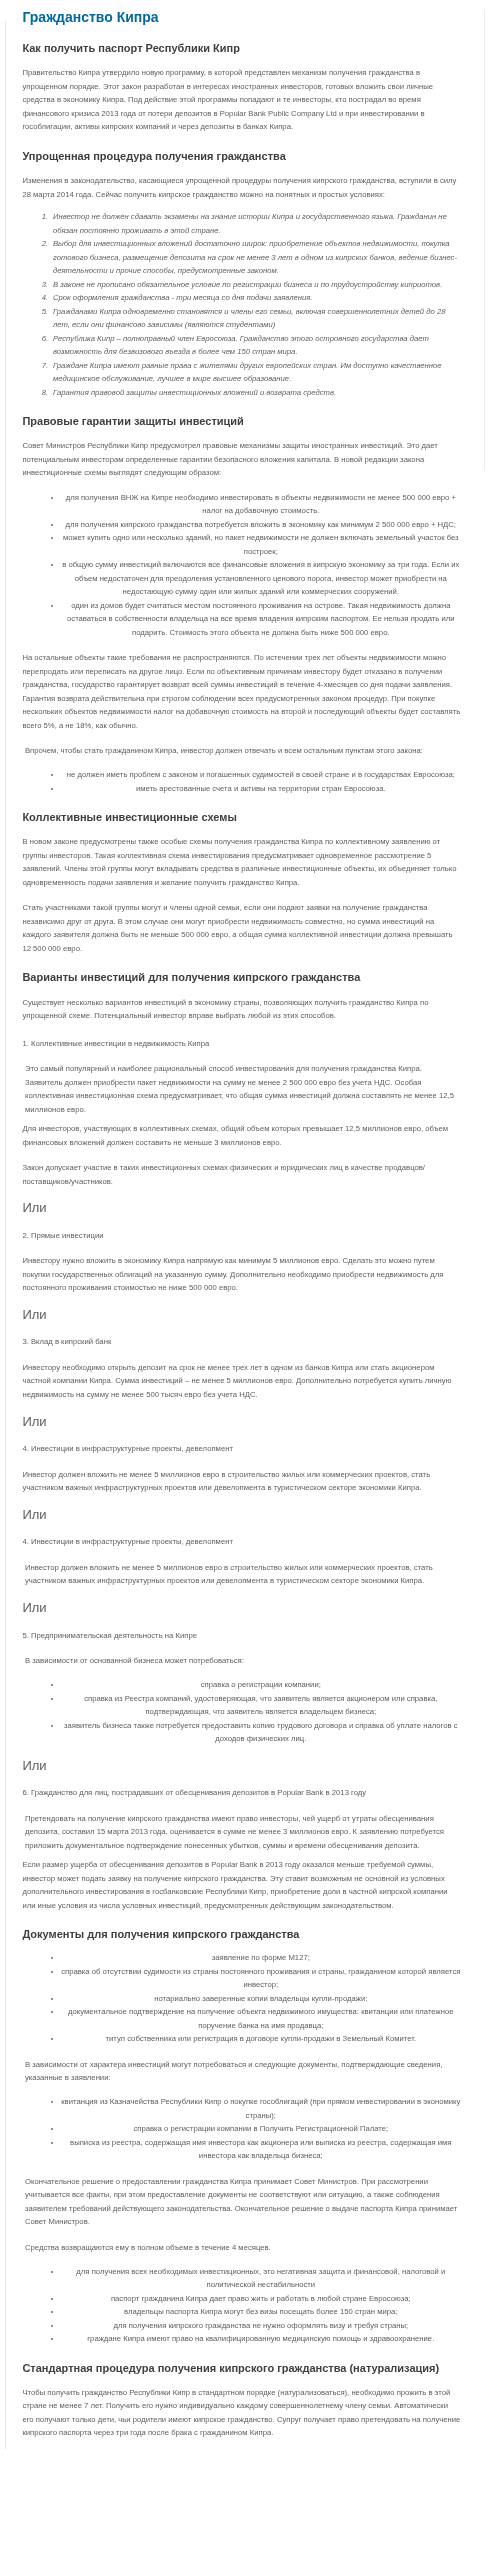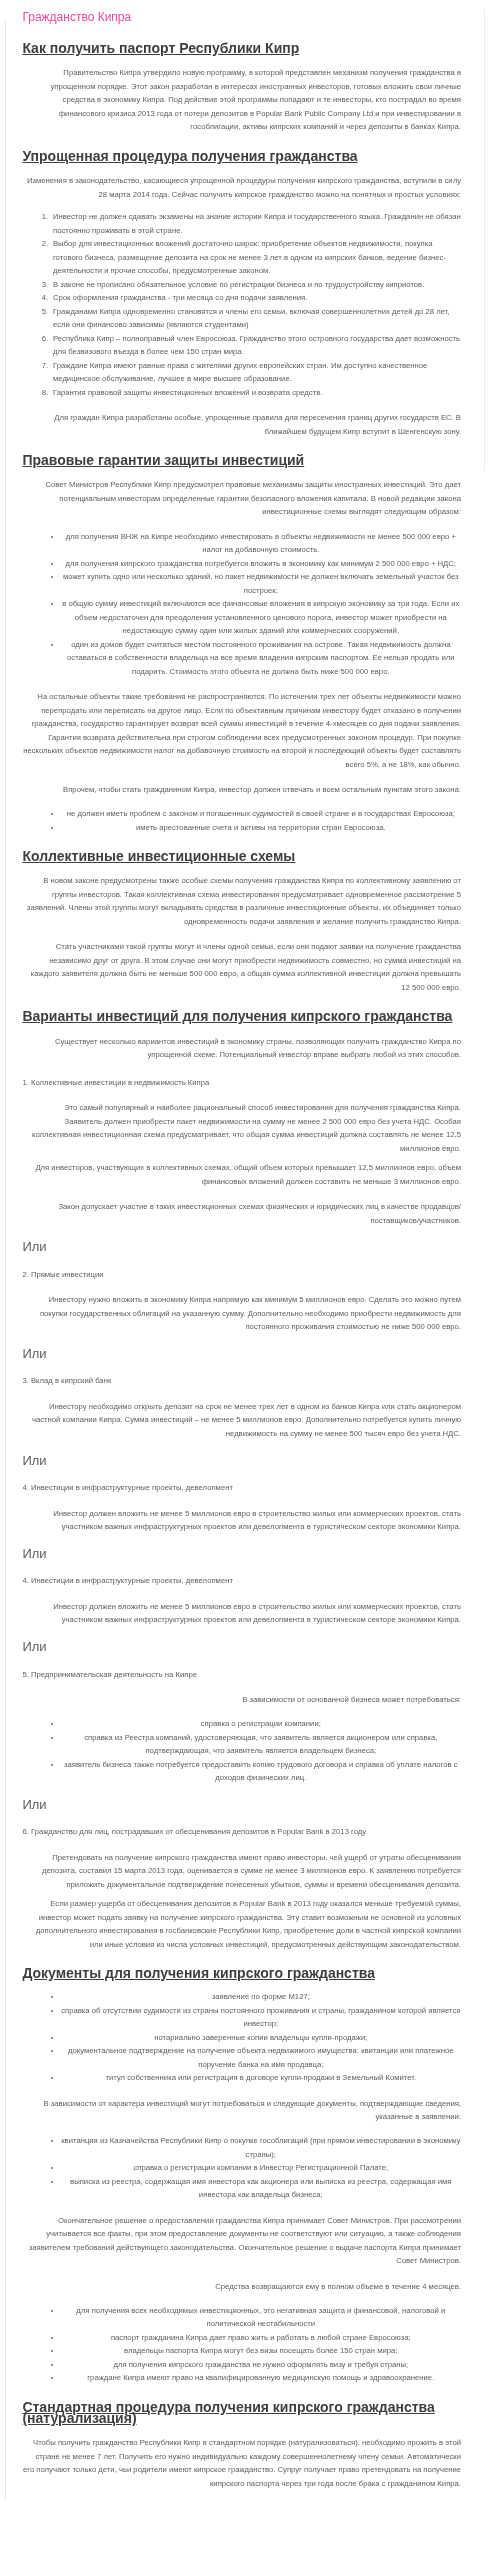--- a/index.html
+++ b/index.html
@@ -26,42 +26,41 @@
     position: absolute;
     right: 6.6px; top: 0px;
     width: 0.7px; height: 462px;
     background: #ececec;
   }
   .content {
     position: relative;
     padding: 0 30px 0 22.4px;
   }
   h1.doc-title {
-    font-size: 12px;
-    font-weight: 400;
-    color: #ec4899;
+    font-size: 14px;
+    font-weight: 700;
+    color: #0369a1;
     margin: 9.2px 0 0 0;
     padding: 0 0 0 0;
     line-height: 17px;
     letter-spacing: 0px;
   }
   h2.sect {
-    font-size: 14px;
+    font-size: 11px;
     font-weight: bold;
     color: #3f3f3f;
     margin: 17px 0 0 0;
     line-height: 11.2px;
-    text-decoration: underline;
   }
   p.para {
     font-size: 7.7px;
     line-height: 13.5px;
     margin: 12px 0 0 0;
     color: #5e5e5e;
-    text-align: right;
+    text-align: left;
   }
   p.para.tight { margin-top: 6px; }
   p.para.indent { padding-left: 2.6px; }
   p.subhead {
     font-size: 7.7px;
     line-height: 13.5px;
     margin: 14px 0 0 0;
     color: #5e5e5e;
   }
   p.orsep {
@@ -70,21 +69,21 @@
     margin: 13.2px 0 0 0;
     color: #5e5e5e;
   }
   ol.numlist {
     margin: 9.2px 0 0 0;
     padding-left: 28px;
     font-size: 7.7px;
     line-height: 13.5px;
     color: #5e5e5e;
   }
-  ol.numlist > li { margin: 0 0 0 0; padding-left: 2.6px; }
+  ol.numlist > li { margin: 0 0 0 0; padding-left: 2.6px; font-style: italic; }
   ul.bul {
     margin: 10.6px 0 0 0;
     padding-left: 29px;
     font-size: 7.7px;
     line-height: 13.5px;
     color: #5e5e5e;
     list-style: none;
     text-align: center;
   }
   ul.bul > li {
@@ -120,21 +119,20 @@
     <ol class="numlist">
       <li>Инвестор не должен сдавать экзамены на знание истории Кипра и государственного языка. Гражданин не обязан постоянно проживать в этой стране.</li>
       <li>Выбор для инвестиционных вложений достаточно широк: приобретение объектов недвижимости, покупка готового бизнеса, размещение депозита на срок не менее 3 лет в одном из кипрских банков, ведение бизнес-деятельности и прочие способы, предусмотренные законом.</li>
       <li>В законе не прописано обязательное условие по регистрации бизнеса и по трудоустройству киприотов.</li>
       <li>Срок оформления гражданства - три месяца со дня подачи заявления.</li>
       <li>Гражданами Кипра одновременно становятся и члены его семьи, включая совершеннолетних детей до 28 лет, если они финансово зависимы (являются студентами)</li>
       <li>Республика Кипр – полноправный член Евросоюза. Гражданство этого островного государства дает возможность для безвизового въезда в более чем 150 стран мира.</li>
       <li>Граждане Кипра имеют равные права с жителями других европейских стран. Им доступно качественное медицинское обслуживание, лучшее в мире высшее образование.</li>
       <li>Гарантия правовой защиты инвестиционных вложений и возврата средств.</li>
     </ol>
-    <p class="para">Для граждан Кипра разработаны особые, упрощенные правила для пересечения границ других государств ЕС. В ближайшем будущем Кипр вступит в Шенгенскую зону.</p>
 
     <h2 class="sect">Правовые гарантии защиты инвестиций</h2>
     <p class="para">Совет Министров Республики Кипр предусмотрел правовые механизмы защиты иностранных инвестиций. Это дает потенциальным инвесторам определенные гарантии безопасного вложения капитала. В новой редакции закона инвестиционные схемы выглядят следующим образом:</p>
     <ul class="bul">
       <li>для получения ВНЖ на Кипре необходимо инвестировать в объекты недвижимости не менее 500 000 евро + налог на добавочную стоимость.</li>
       <li>для получения кипрского гражданства потребуется вложить в экономику как минимум 2 500 000 евро + НДС;</li>
       <li>может купить одно или несколько зданий, но пакет недвижимости не должен включать земельный участок без построек;</li>
       <li>в общую сумму инвестиций включаются все финансовые вложения в кипрскую экономику за три года. Если их объем недостаточен для преодоления установленного ценового порога, инвестор может приобрести на недостающую сумму один или жилых зданий или коммерческих сооружений.</li>
       <li>один из домов будет считаться местом постоянного проживания на острове. Такая недвижимость должна оставаться в собственности владельца на все время владения кипрским паспортом. Ее нельзя продать или подарить. Стоимость этого объекта не должна быть ниже 500 000 евро.</li>
     </ul>
@@ -191,21 +189,21 @@
     <ul class="bul">
       <li>заявление по форме М127;</li>
       <li>справка об отсутствии судимости из страны постоянного проживания и страны, гражданином которой является инвестор;</li>
       <li>нотариально заверенные копии владельцы купли-продажи;</li>
       <li>документальное подтверждение на получение объекта недвижимого имущества: квитанции или платежное поручение банка на имя продавца;</li>
       <li>титул собственника или регистрация в договоре купли-продажи в Земельный Комитет.</li>
     </ul>
     <p class="para indent">В зависимости от характера инвестиций могут потребоваться и следующие документы, подтверждающие сведения, указанные в заявлении:</p>
     <ul class="bul">
       <li>квитанция из Казначейства Республики Кипр о покупке гособлигаций (при прямом инвестировании в экономику страны);</li>
-      <li>справка о регистрации компании в Инвестор Регистрационной Палате;</li>
+      <li>справка о регистрации компании в Получить Регистрационной Палате;</li>
       <li>выписка из реестра, содержащая имя инвестора как акционера или выписка из реестра, содержащая имя инвестора как владельца бизнеса;</li>
     </ul>
     <p class="para indent">Окончательное решение о предоставлении гражданства Кипра принимает Совет Министров. При рассмотрении учитывается все факты, при этом предоставление документы не соответствуют или ситуацию, а также соблюдения заявителем требований действующего законодательства. Окончательное решение о выдаче паспорта Кипра принимает Совет Министров.</p>
     <p class="para indent">Средства возвращаются ему в полном объеме в течение 4 месяцев.</p>
     <ul class="bul">
       <li>для получения всех необходимых инвестиционных, это негативная защита и финансовой, налоговой и политической нестабильности</li>
       <li>паспорт гражданина Кипра дает право жить и работать в любой стране Евросоюза;</li>
       <li>владельцы паспорта Кипра могут без визы посещать более 150 стран мира;</li>
       <li>для получения кипрского гражданства не нужно оформлять визу и требуя страны;</li>
       <li>граждане Кипра имеют право на квалифицированную медицинскую помощь и здравоохранение.</li>

